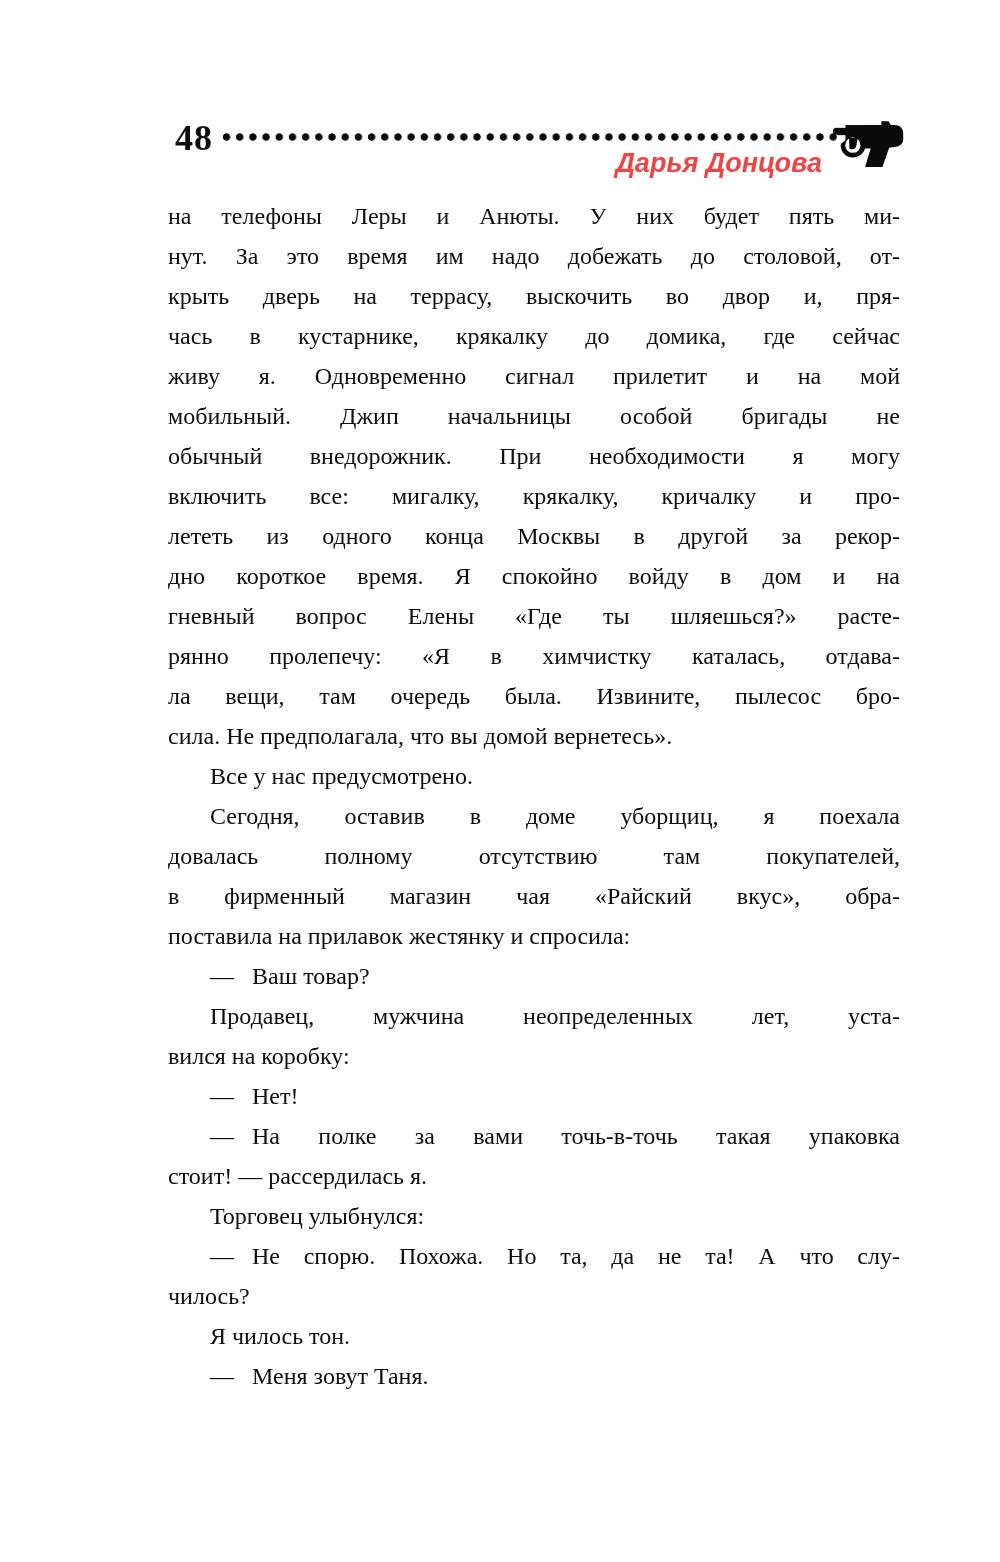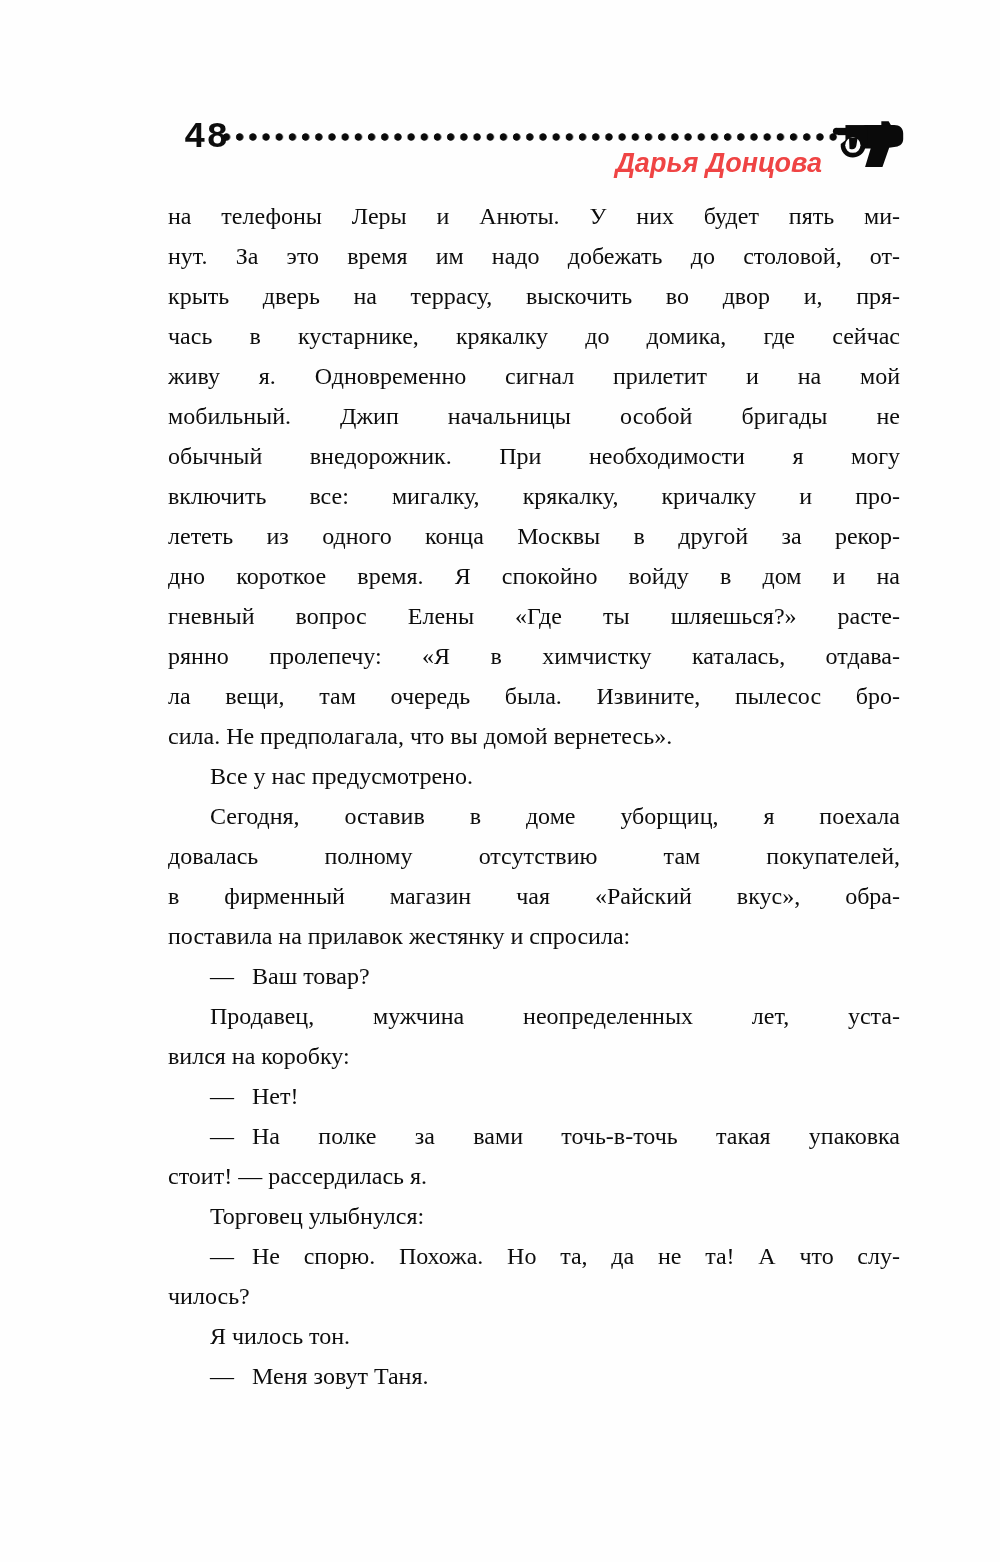--- a/index.html
+++ b/index.html
@@ -17,27 +17,27 @@
   
   .page-header {
     position: absolute;
     left: 168px;
     top: 118px;
     width: 732px;
     height: 76px;
   }
   .page-number {
     position: absolute;
-    left: 16px;
+    left: 7px;
     top: 2px;
     font-size: 36px;
     font-weight: bold;
     line-height: 1;
     letter-spacing: 1px;
-    font-family: Liberation Mono, monospace;
+    font-family: Liberation Serif, serif;
   }
   .dotted-rule {
     position: absolute;
     left: 54px;
     right: 60px;
     top: 14px;
     height: 10px;
     background-image: radial-gradient(circle at 4.5px 5px, #0a0a0a 3.3px, transparent 4.1px);
     background-size: 13.2px 10px;
     background-repeat: repeat-x;

